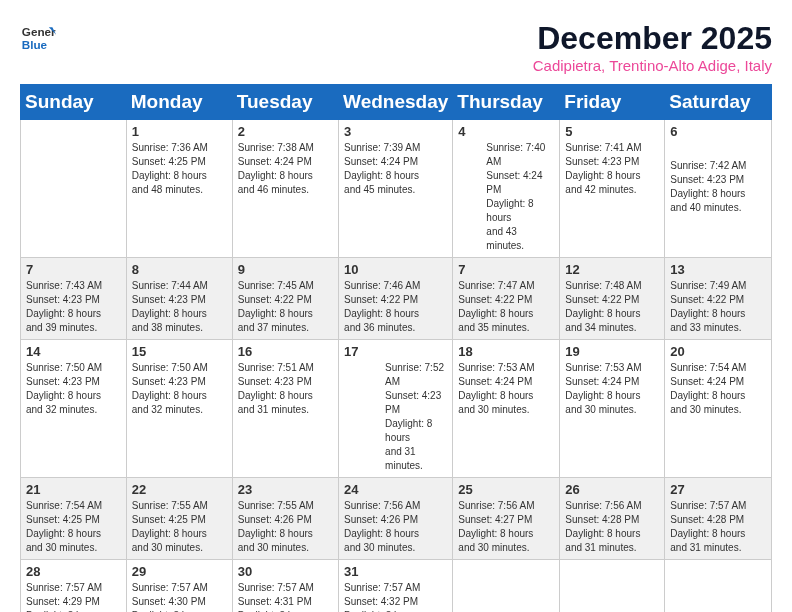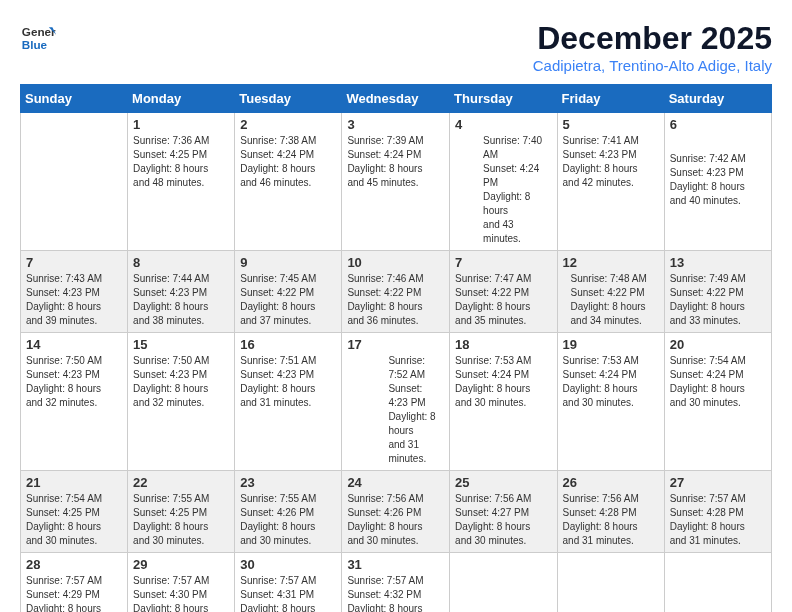--- a/index.html
+++ b/index.html
@@ -28,33 +28,33 @@
     .title-section {
       text-align: right;
     }
     .month-title {
       font-size: 32px;
       font-weight: bold;
       color: #0f172a;
     }
     .location-title {
       font-size: 15px;
-      color: #3b82f6;
+      color: #ec4899;
     }
     .calendar {
       width: 100%;
       border-collapse: collapse;
       border: 1px solid #ccc;
     }
     .calendar th {
       background-color: #1a6bbf;
       color: #fff;
       padding: 6px 4px;
       text-align: left;
-      font-size: 13px;
+      font-size: 19px;
       border: 1px solid #1a6bbf;
     }
     .calendar td {
       border: 1px solid #ccc;
       vertical-align: top;
       padding: 4px 5px;
       width: 108px;
       min-height: 80px;
     }
     .day-number {
@@ -185,21 +185,21 @@
         </td>
         <td>
           <span class="day-number">7</span>
           <div class="day-info" style="white-space: pre-line;">Sunrise: 7:47 AM
 Sunset: 4:22 PM
 Daylight: 8 hours
 and 35 minutes.</div>
         </td>
         <td>
           <span class="day-number">12</span>
-          <div class="day-info" style="white-space: pre-line; margin-left: 8px;">Sunrise: 7:48 AM
+          <div class="day-info" style="white-space: pre-line;">Sunrise: 7:48 AM
 Sunset: 4:22 PM
 Daylight: 8 hours
 and 34 minutes.</div>
         </td>
         <td>
           <span class="day-number">13</span>
           <div class="day-info" style="white-space: pre-line;">Sunrise: 7:49 AM
 Sunset: 4:22 PM
 Daylight: 8 hours
 and 33 minutes.</div>

